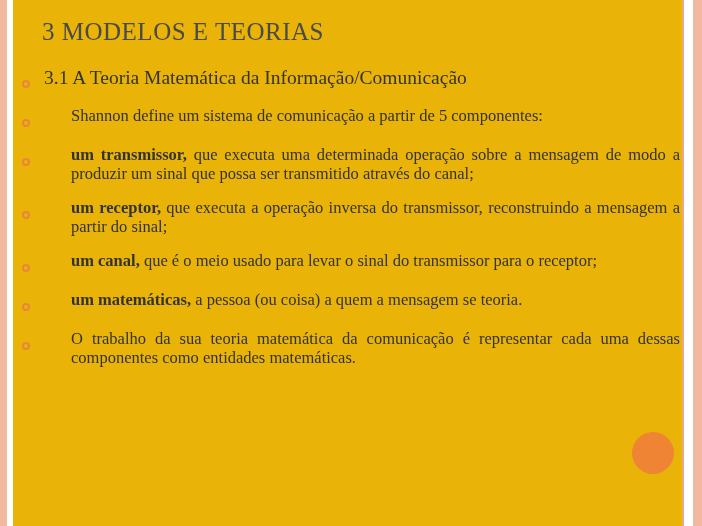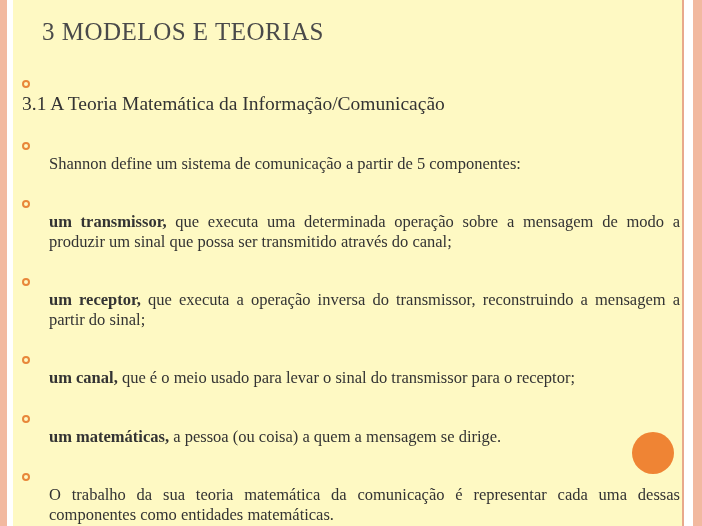--- a/index.html
+++ b/index.html
@@ -10,21 +10,21 @@
     width: 702px;
     height: 526px;
     background: #ffffff;
     font-family: "Liberation Serif", serif;
     overflow: hidden;
   }
   .slide {
     position: relative;
     width: 702px;
     height: 526px;
-    background: #fef9c3;
+    background: #eab308;
     box-sizing: border-box;
     text-decoration: underline;
   }
   
   .bar-left-outer {
     position: absolute;
     left: 0;
     top: 0;
     width: 7px;
     height: 526px;
@@ -76,21 +76,20 @@
     position: absolute;
     left: 22px;
     top: 66px;
     width: 658px;
   }
   .bullet-row {
     position: relative;
     display: flex;
     align-items: flex-start;
     margin-bottom: 10px;
-    flex-direction: column;
   }
   .bullet-marker {
     flex: 0 0 auto;
     width: 22px;
     padding-top: 7px;
     text-align: left;
   }
   .bullet-marker .ring {
     display: inline-block;
     width: 8px;
@@ -171,21 +170,21 @@
       <div class="bullet-text lvl2"><b>um receptor,</b><span> que executa a operação inversa do transmissor, reconstruindo a mensagem a partir do sinal;</span></div>
     </div>
 
     <div class="bullet-row row-tight">
       <div class="bullet-marker"><span class="ring"></span></div>
       <div class="bullet-text lvl2"><b>um canal,</b><span> que é o meio usado para levar o sinal do transmissor para o receptor;</span></div>
     </div>
 
     <div class="bullet-row row-tight">
       <div class="bullet-marker"><span class="ring"></span></div>
-      <div class="bullet-text lvl2"><b>um matemáticas,</b><span> a pessoa (ou coisa) a quem a mensagem se dirige.</span></div>
+      <div class="bullet-text lvl2"><b>um matemáticas,</b><span> a pessoa (ou coisa) a quem a mensagem se teoria.</span></div>
     </div>
 
     <div class="bullet-row row-tight">
       <div class="bullet-marker"><span class="ring"></span></div>
       <div class="bullet-text lvl2"><span>O trabalho da sua teoria matemática da comunicação é representar cada uma dessas componentes como entidades matemáticas.</span></div>
     </div>
 
   </div>
 
   <div class="circle-marker"></div>

